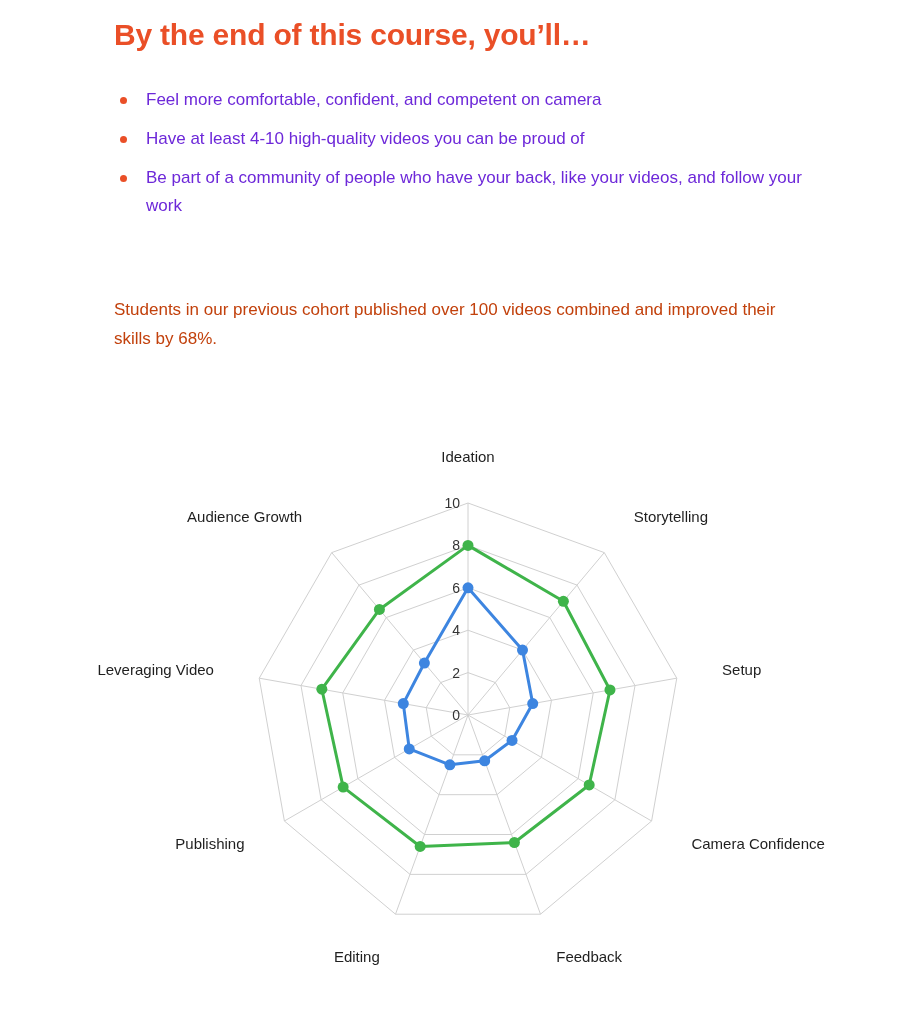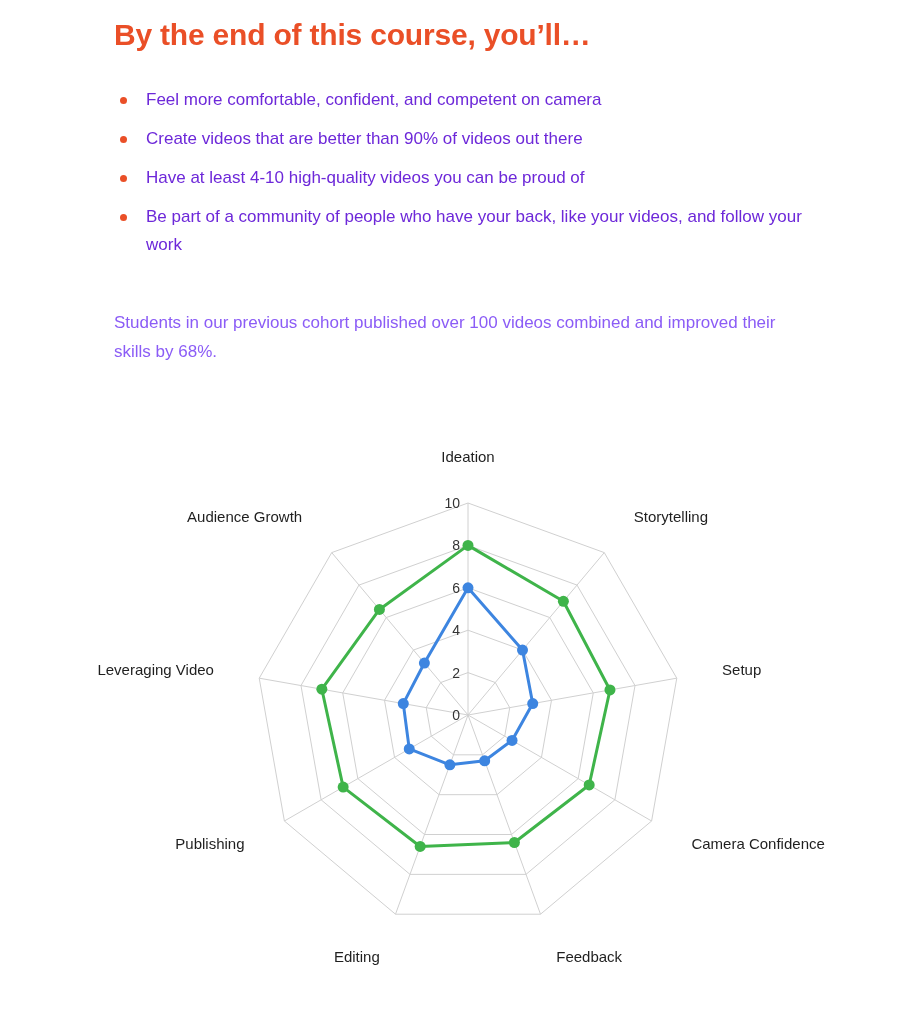--- a/index.html
+++ b/index.html
@@ -55,25 +55,25 @@
     top: 11px;
     width: 7px;
     height: 7px;
     border-radius: 50%;
     background: #ea4f27;
   }
 
   .paragraph {
     position: absolute;
     left: 114px;
-    top: 308px;
+    top: 295px;
     width: 690px;
     font-size: 17px;
     line-height: 29px;
-    color: #8b5cf6;
+    color: #c2410c;
   }
 
   .chart-wrap {
     position: absolute;
     left: 0px;
     top: 400px;
     width: 911px;
     height: 610px;
   }
 
@@ -96,24 +96,20 @@
 <body>
 
 <div class="page">
 
   <div class="headline">By the end of this course, you’ll…</div>
 
   <ul class="bullets">
     <li>
       <span class="dot"></span>
       <span>Feel more comfortable, confident, and competent on camera</span>
-    </li>
-    <li>
-      <span class="dot"></span>
-      <span>Create videos that are better than 90% of videos out there</span>
     </li>
     <li>
       <span class="dot"></span>
       <span>Have at least 4-10 high-quality videos you can be proud of</span>
     </li>
     <li>
       <span class="dot"></span>
       <span>Be part of a community of people who have your back, like your videos, and follow your work</span>
     </li>
   </ul>

